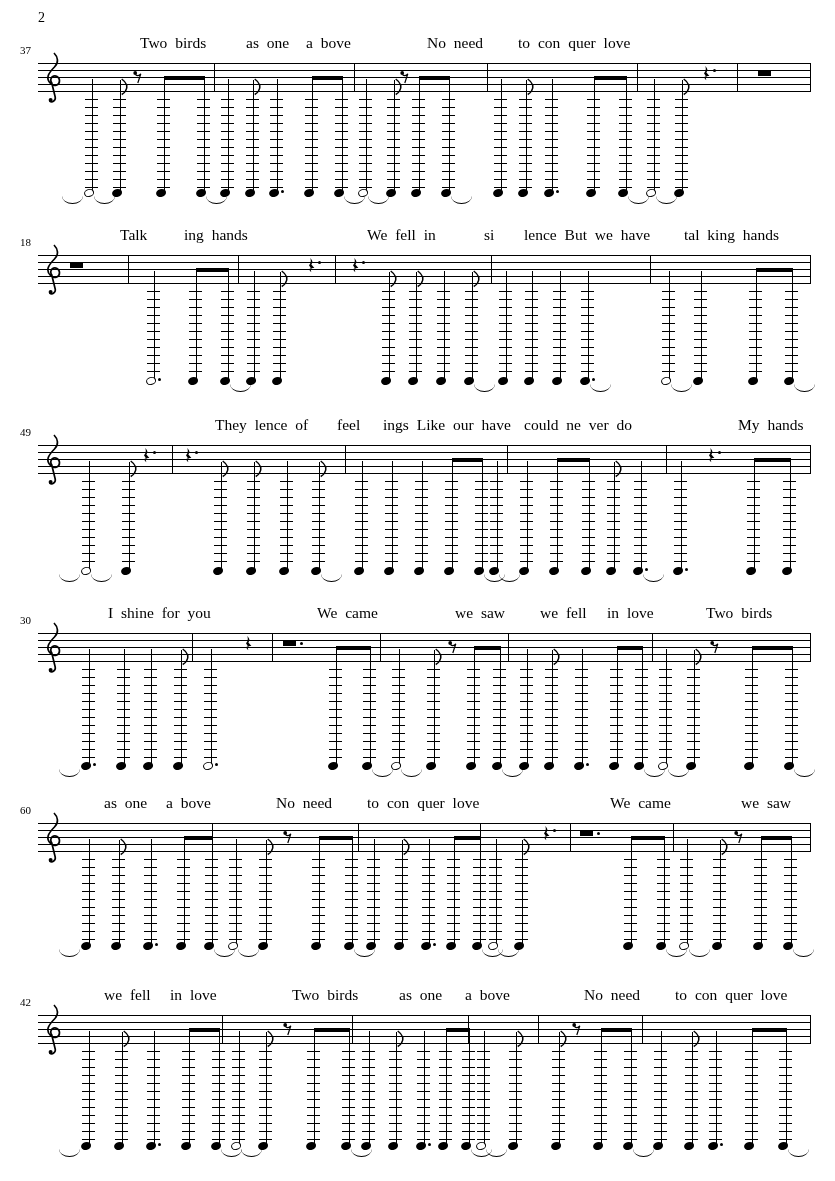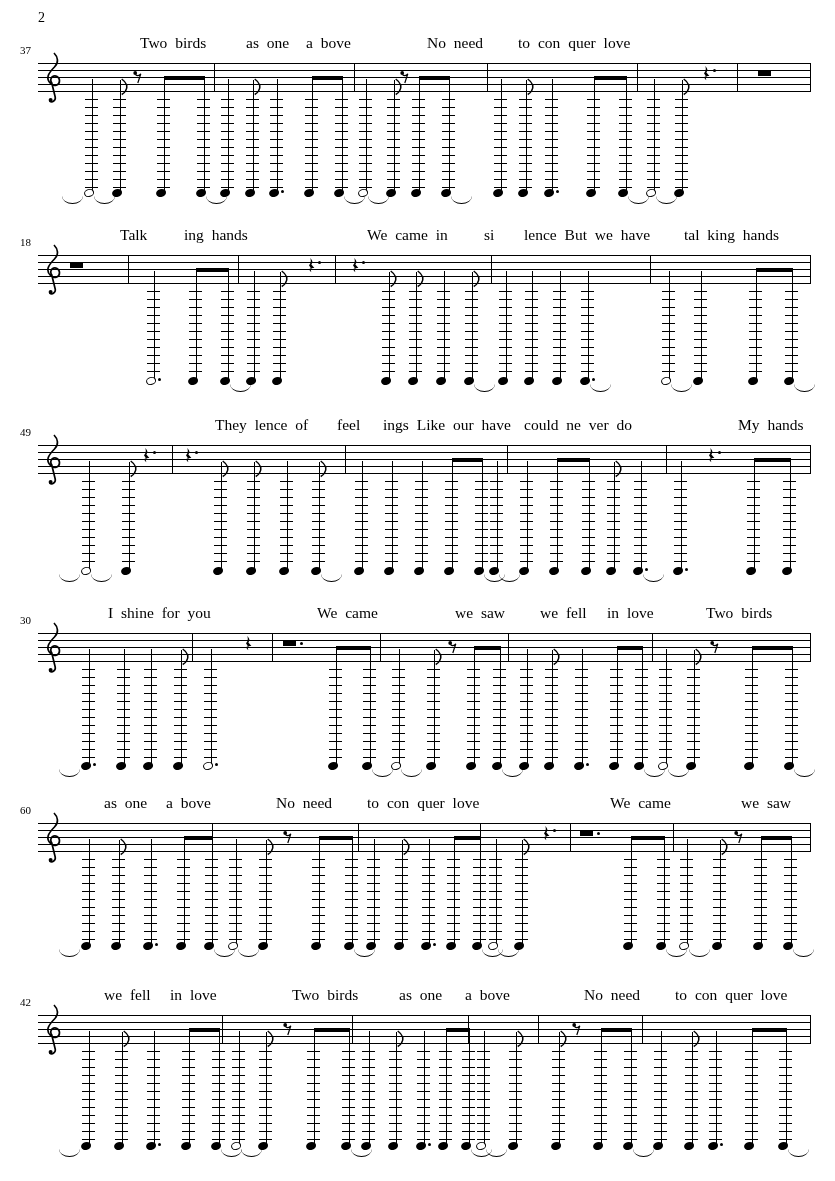--- a/index.html
+++ b/index.html
@@ -142,21 +142,21 @@
       <div class="abs tie" style="left: 656px; top: 195.5px; width: 21px;"></div>
       <div class="abs stem" style="left: 681.6px; top: 80px; height: 112px;"></div>
       <div class="abs ladder" style="left: 675px; top: 99px; width: 13px; height: 91px;"></div>
       <div class="abs head" style="left: 673.5px; top: 188.5px;"></div>
       <svg width="9" height="17" viewBox="0 0 9 17" style="position: absolute; left: 682.6px; top: 79px;">
         <path d="M0.7 0 C5 3 7.5 7 4.5 12 C3.8 13.3 2.2 14.7 0.7 15.5" fill="none" stroke="#000000" stroke-width="1.5"></path>
       </svg>
       <div class="abs measure-number" style="left: 20px; top: 236px;">18</div>
       <div class="abs lyric" style="left: 120px; top: 226px;">Talk</div>
       <div class="abs lyric" style="left: 184px; top: 226px;">ing hands</div>
-      <div class="abs lyric" style="left: 367px; top: 226px;">We came in</div>
+      <div class="abs lyric" style="left: 367px; top: 226px;">We fell in</div>
       <div class="abs lyric" style="left: 484px; top: 226px;">si</div>
       <div class="abs lyric" style="left: 524px; top: 226px;">lence But we have</div>
       <div class="abs lyric" style="left: 684px; top: 226px;">tal king hands</div>
       <div class="abs staff-lines" style="left: 38px; top: 255px; width: 772px; height: 29px;"></div>
       <svg width="24" height="52" viewBox="0 0 24 52" style="position: absolute; left: 41px; top: 244px;">
         <path d="M13 1 C17 5 18 10.5 13.5 15 C7 21.5 4.5 26.5 9.5 31.5 C13 35 18.5 33.5 18.5 28.8 C18.5 24.6 14.3 22.6 11.3 24.7 C9.6 26 9.2 28.8 10.7 30.7 L14.2 45 C15 48.5 11.3 51 8.5 49" fill="none" stroke="#000000" stroke-width="1.7"></path>
         <circle cx="9.6" cy="48" r="2" fill="#000000"></circle>
       </svg>
       <div class="abs barline" style="left: 128px; top: 255px; height: 29px;"></div>
       <div class="abs barline" style="left: 238px; top: 255px; height: 29px;"></div>

